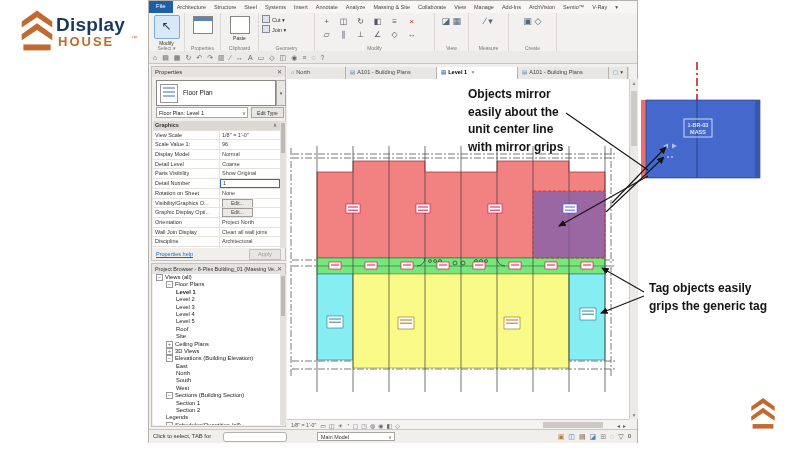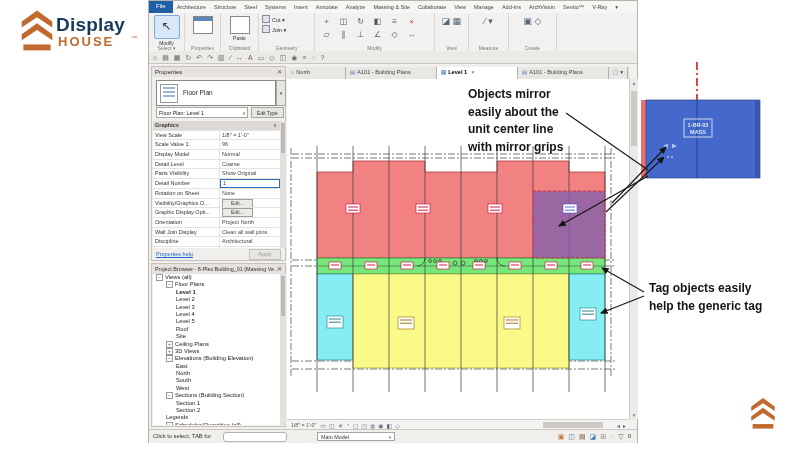--- a/index.html
+++ b/index.html
@@ -522,21 +522,21 @@
       <circle cx="672" cy="157" r="1"></circle>
     </g>
   </svg>
 </div>
 
 <div class="note" style="left:468px;top:86px;width:124px;">Objects mirror
 easily about the
 unit center line
 with mirror grips</div>
 <div class="note" style="left:649px;top:280px;width:148px;">Tag objects easily
-help the generic tag</div>
+grips the generic tag</div>
 
 <svg class="abs" id="overlay" viewBox="0 0 800 450">
   <defs>
     <marker id="arrw" markerWidth="7" markerHeight="6" refX="6" refY="3" orient="auto">
       <polygon points="0,0 7,3 0,6" fill="#141414"></polygon>
     </marker>
   </defs>
   <g stroke="#141414" stroke-width="1.1" fill="none">
     <line x1="566" y1="113" x2="648" y2="170"></line>
     <line x1="612" y1="203" x2="666" y2="147" marker-end="url(#arrw)"></line>

